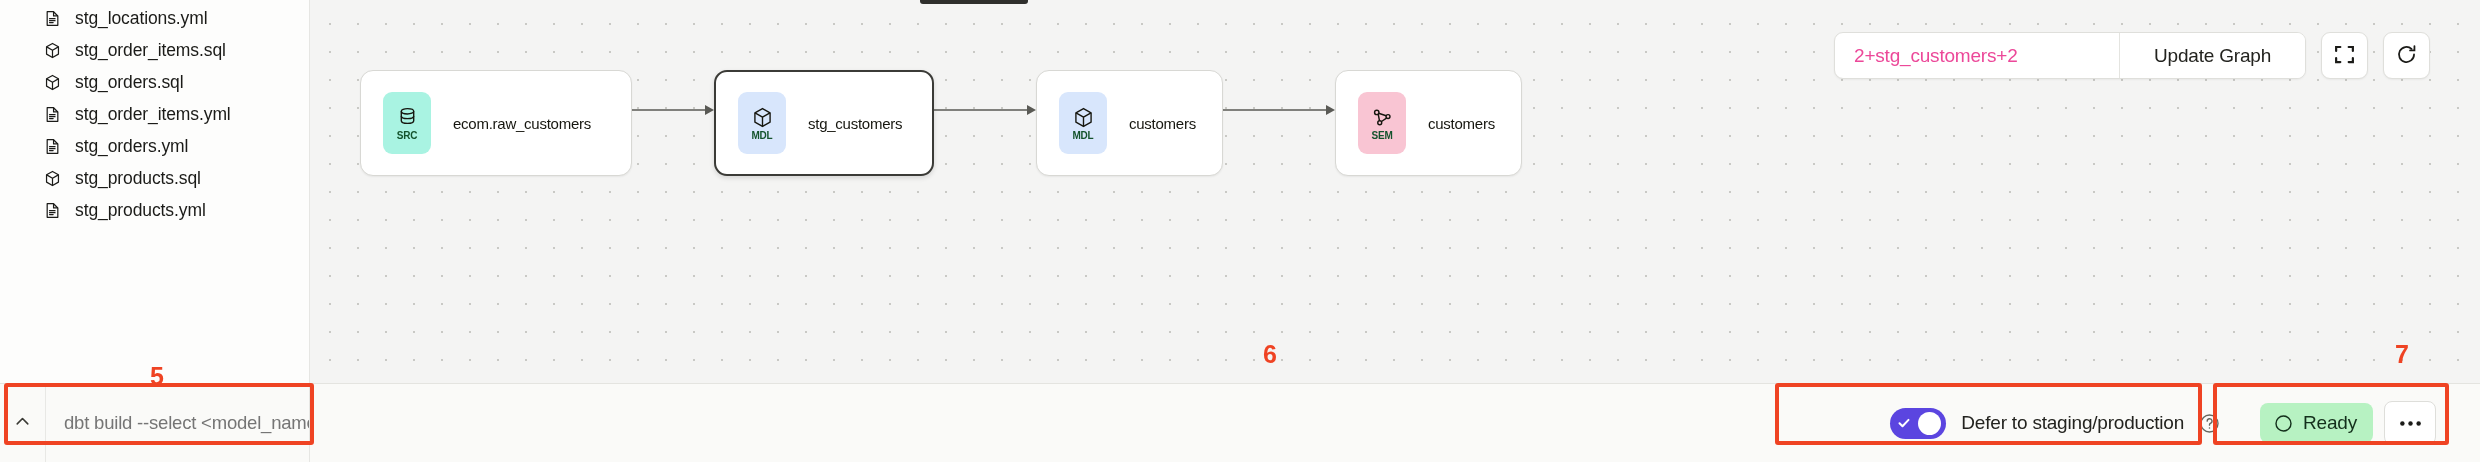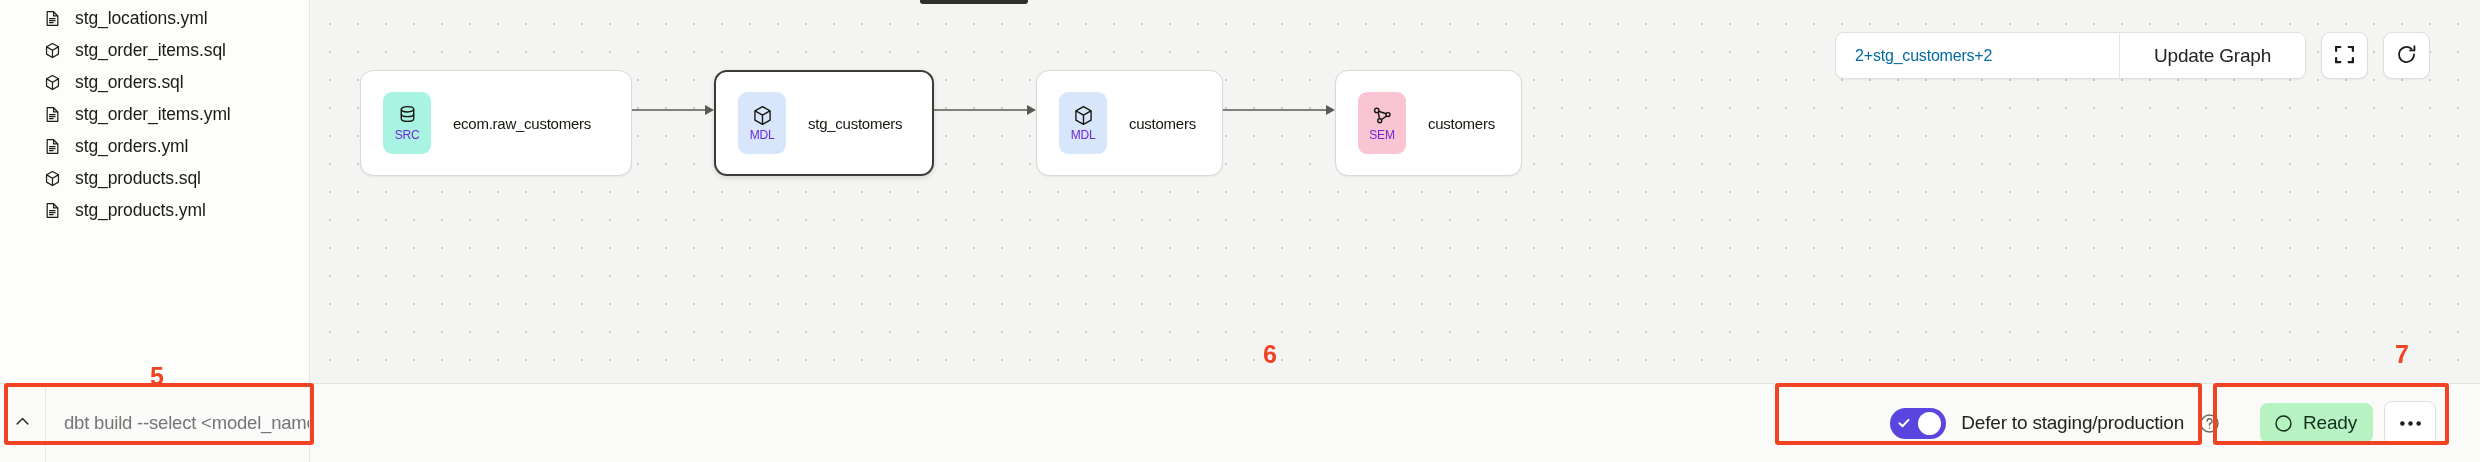--- a/index.html
+++ b/index.html
@@ -67,21 +67,21 @@
     border: 1px solid #dfdfdb;
     border-radius: 9px;
     height: 47px;
     box-shadow: 0 1px 2px rgba(0,0,0,0.05);
     overflow: hidden;
   }
   .selector-input {
     display: flex; align-items: center;
     padding: 0 20px 0 19px;
     min-width: 283px;
-    font-size: 16px; color: #0369a1;
+    font-size: 19px; color: #ec4899;
     border: none; outline: none; background: transparent;
     font-family: "Liberation Sans", sans-serif;
     letter-spacing: -0.2px;
   }
   .update-btn {
     display: flex; align-items: center; justify-content: center;
     padding: 0 34px;
     border: none; border-left: 1px solid #e4e4e0;
     background: #ffffff;
     font-size: 19px; color: #23231f;
@@ -123,22 +123,23 @@
     border-radius: 9px;
     display: flex; flex-direction: column;
     align-items: center; justify-content: center;
     gap: 1px;
   }
   .badge.src { background: #a9f3e2; }
   .badge.mdl { background: #d8e6fc; text-align: center; }
   .badge.sem { background: #f9c5d3; }
   .badge svg { display: block; }
   .badge-text {
-    font-size: 12px; color: #6d28d9; letter-spacing: -0.2px;
-    font-family: "Liberation Sans", sans-serif;
+    font-size: 10px; color: #14532d; letter-spacing: -0.2px;
+    font-family: "Liberation Sans", sans-serif;
+    font-weight: bold;
   }
   .node-label {
     font-size: 15px; color: #16160f; letter-spacing: -0.25px;
     white-space: nowrap; padding-right: 24px;
   }
   .edge { position: absolute; z-index: 1; }
 
   
   .bottom-bar {
     height: 79px; flex: 0 0 79px;

